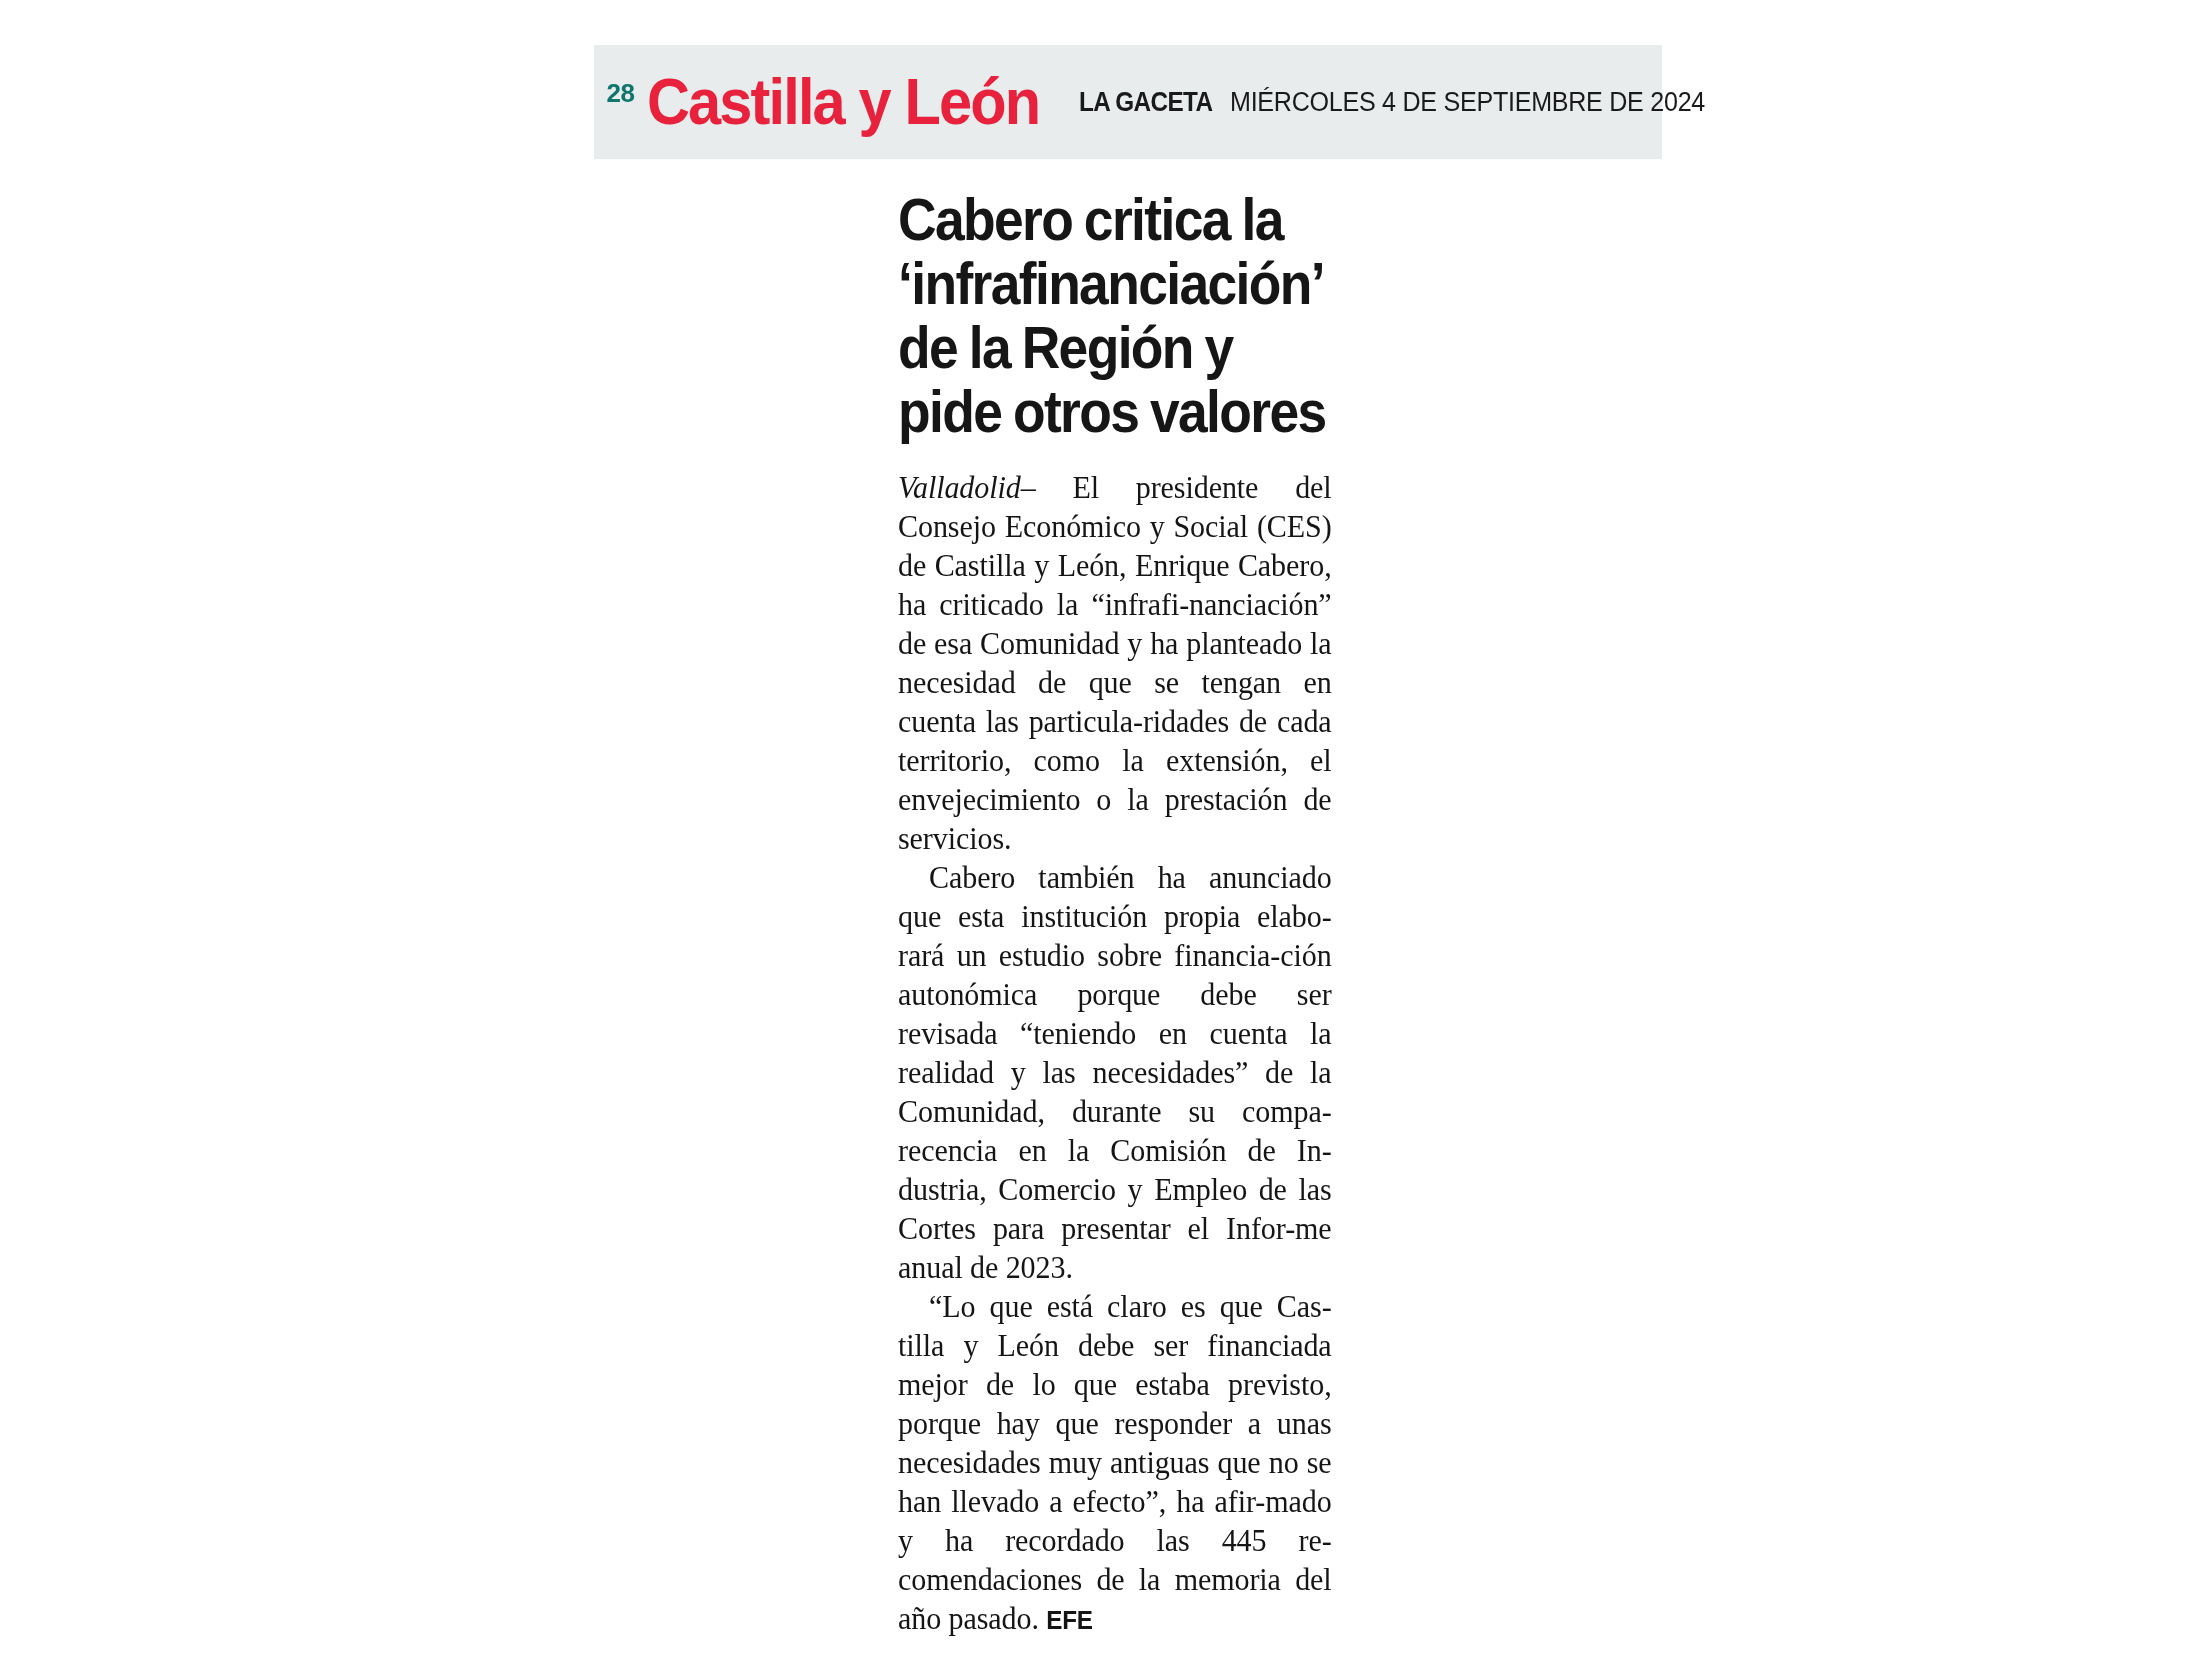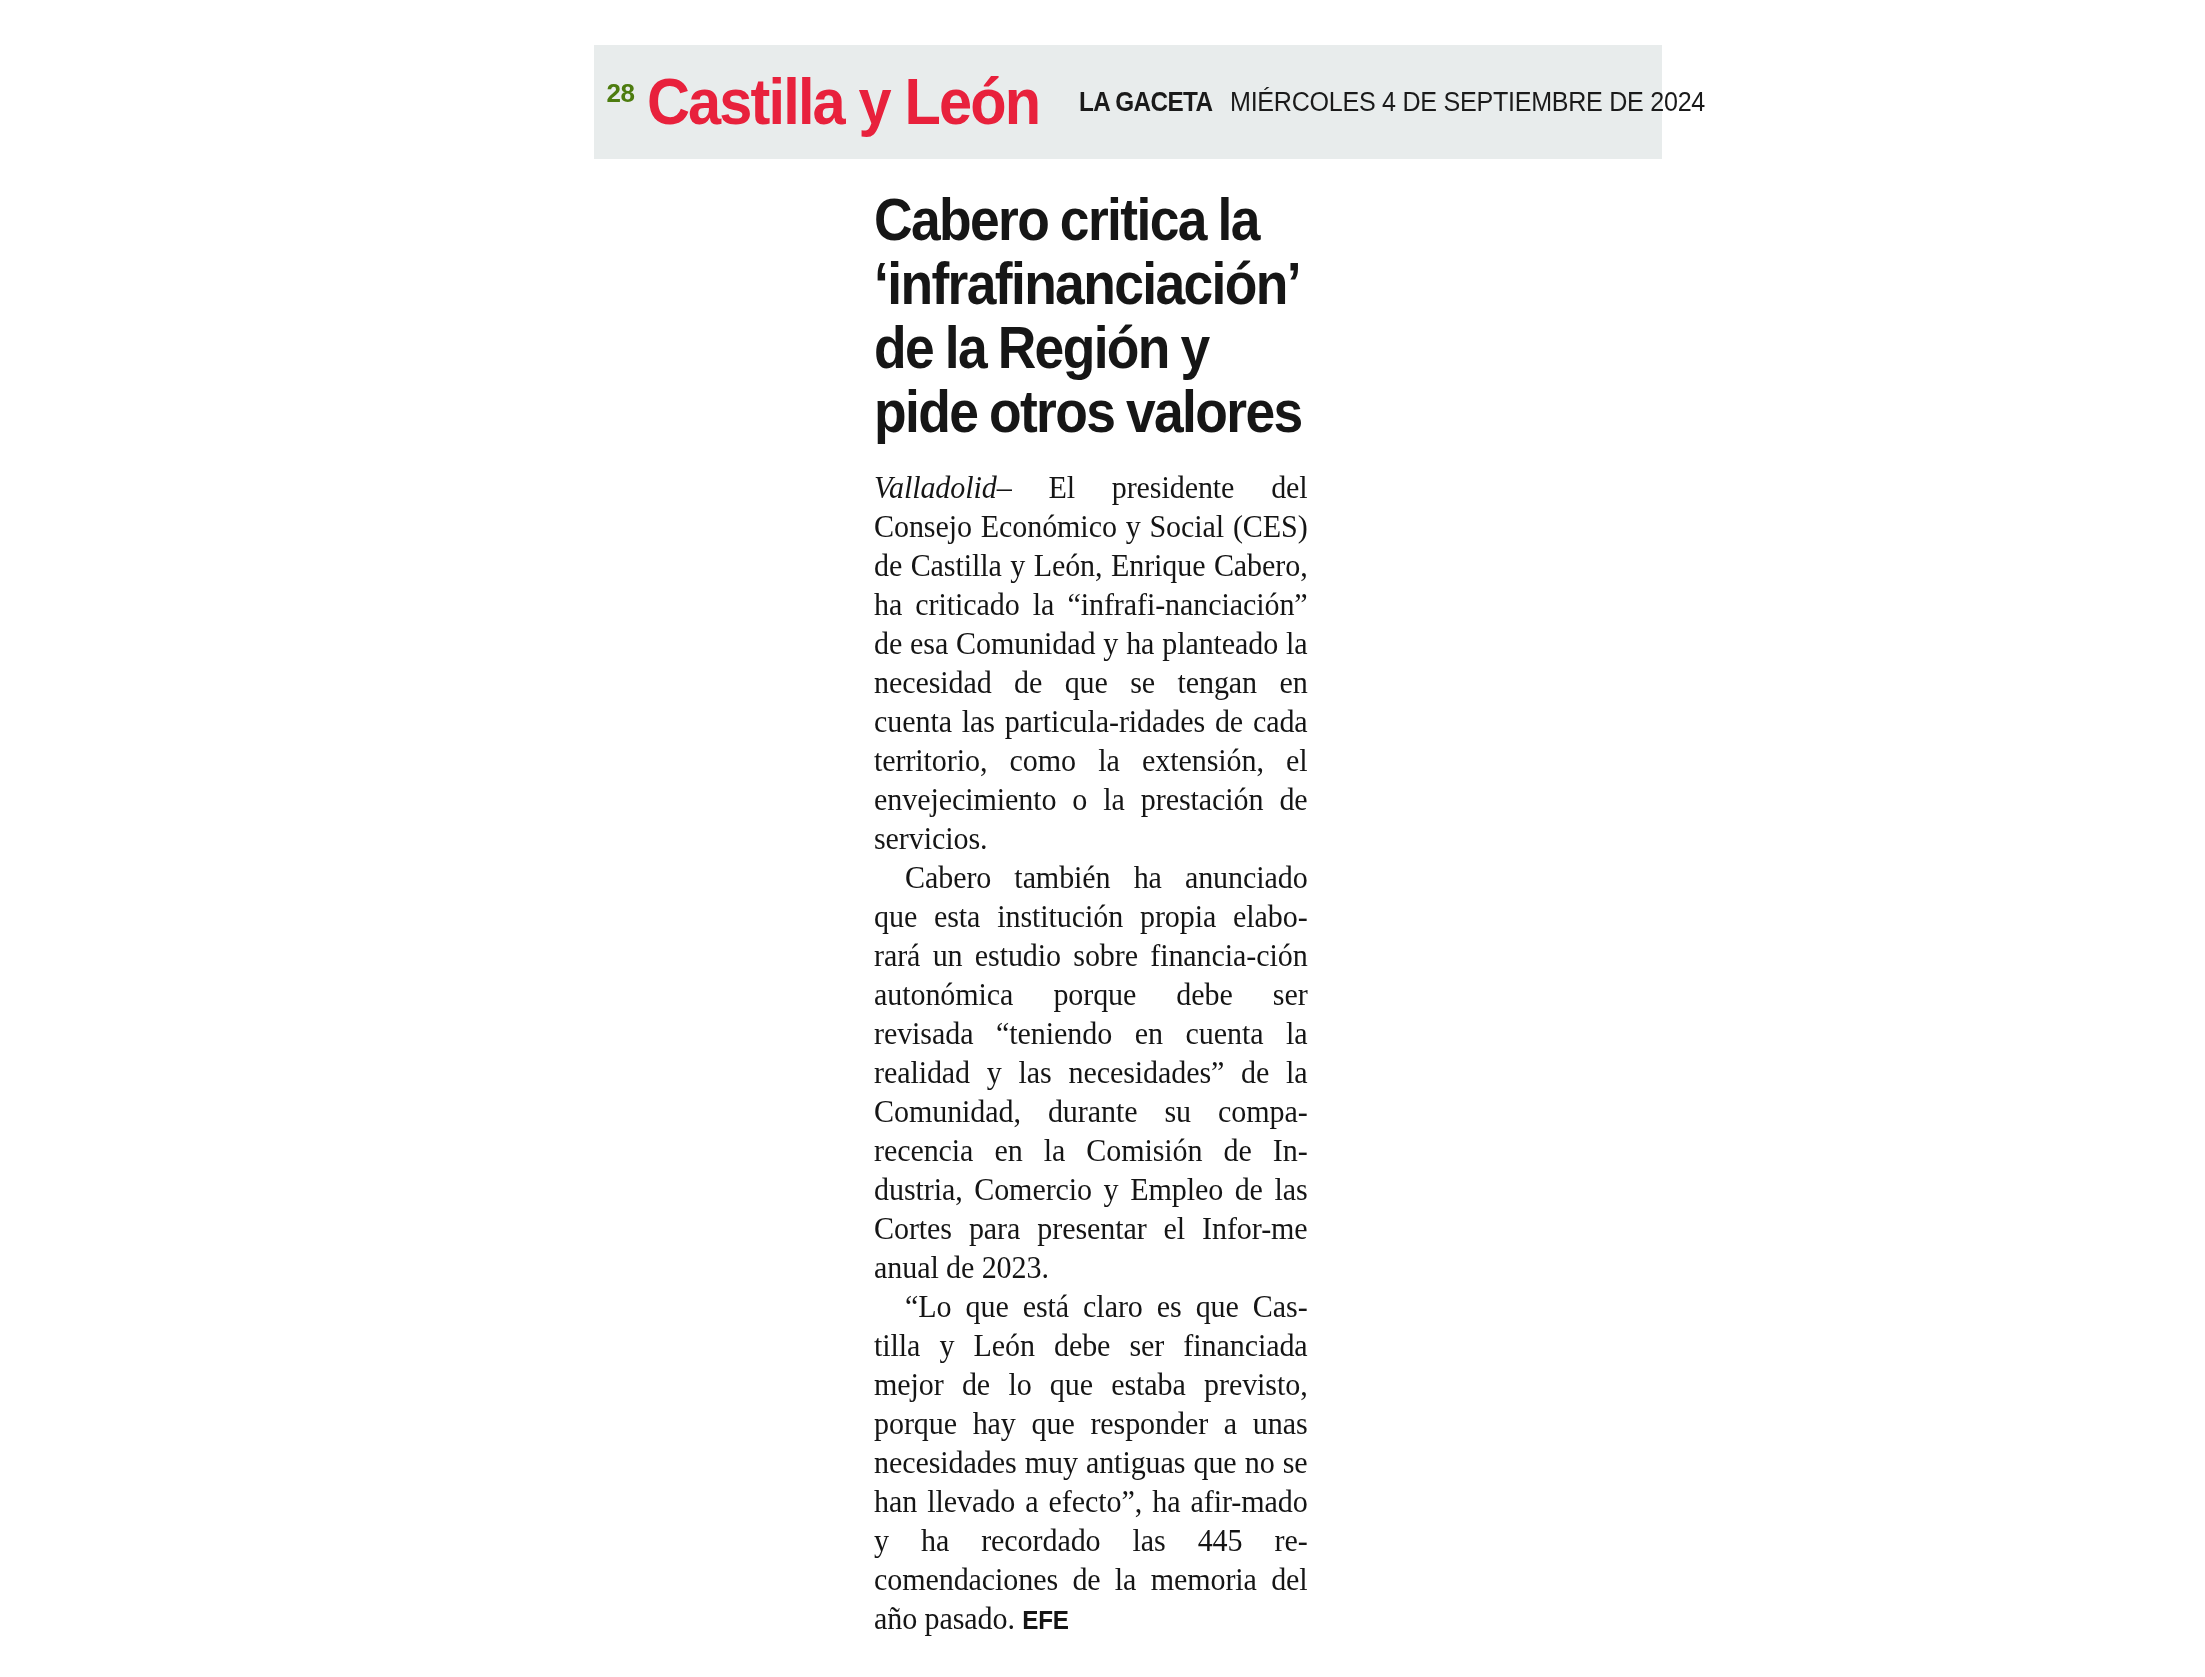--- a/index.html
+++ b/index.html
@@ -31,21 +31,21 @@
     height: 100%;
     display: flex;
     align-items: center;
     padding-left: 12.6px;
     box-sizing: border-box;
   }
   .page-number {
     font-family: "Liberation Sans", sans-serif;
     font-weight: 700;
     font-size: 26px;
-    color: #4d7c0f;
+    color: #0f766e;
     line-height: 1;
     align-self: flex-start;
     margin-top: 35px;
     letter-spacing: -0.6px;
   }
   .section-title {
     font-family: "Liberation Sans", sans-serif;
     font-weight: 700;
     font-size: 64px;
     color: #e8213c;
@@ -77,21 +77,21 @@
     margin-left: 3.4px;
     letter-spacing: -0.3px;
     transform: scaleX(0.93);
     transform-origin: left center;
     white-space: nowrap;
   }
 
   
   .article {
     position: absolute;
-    left: 874px;
+    left: 898px;
     top: 188px;
     width: 434px;
   }
   .headline {
     font-family: "Liberation Sans", sans-serif;
     font-weight: 700;
     font-size: 59px;
     line-height: 64px;
     color: #161616;
     letter-spacing: -1.8px;

